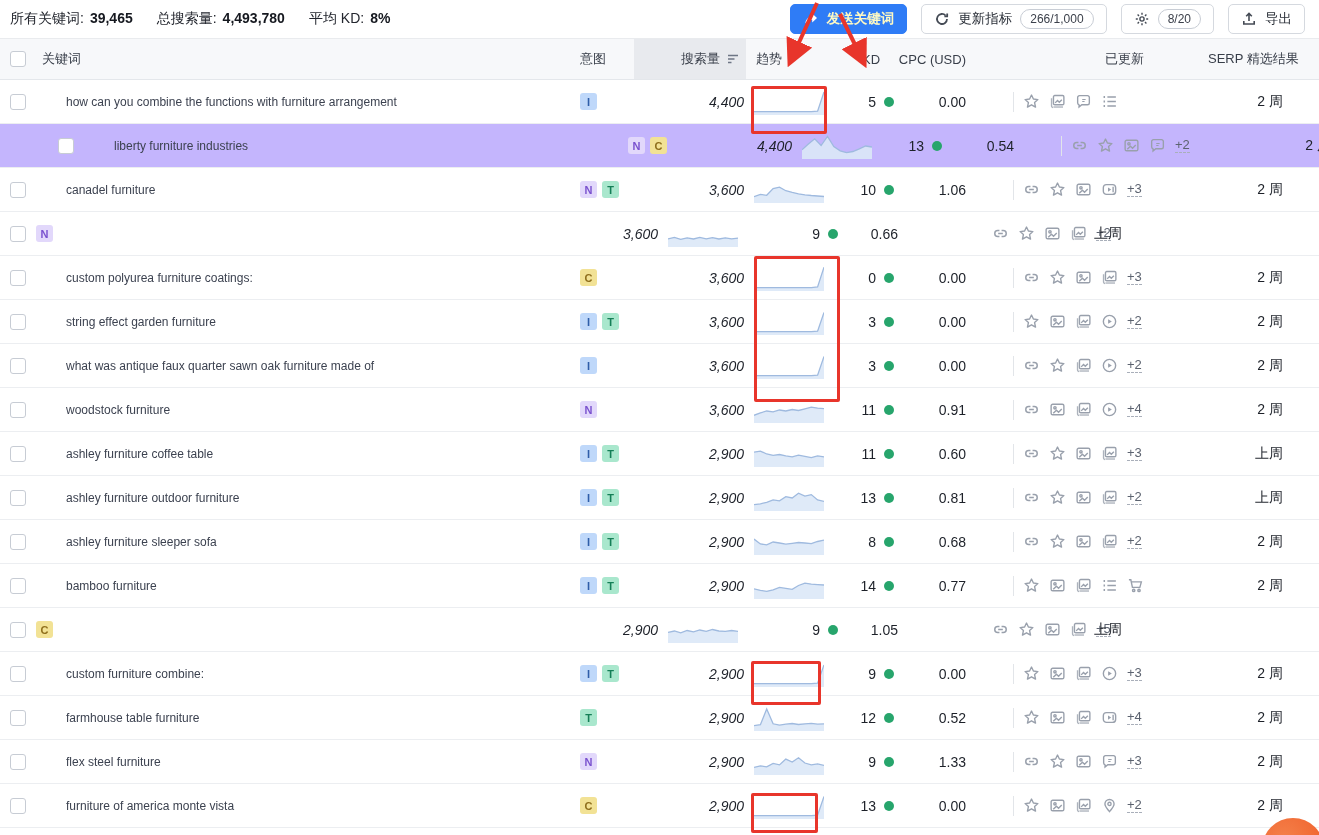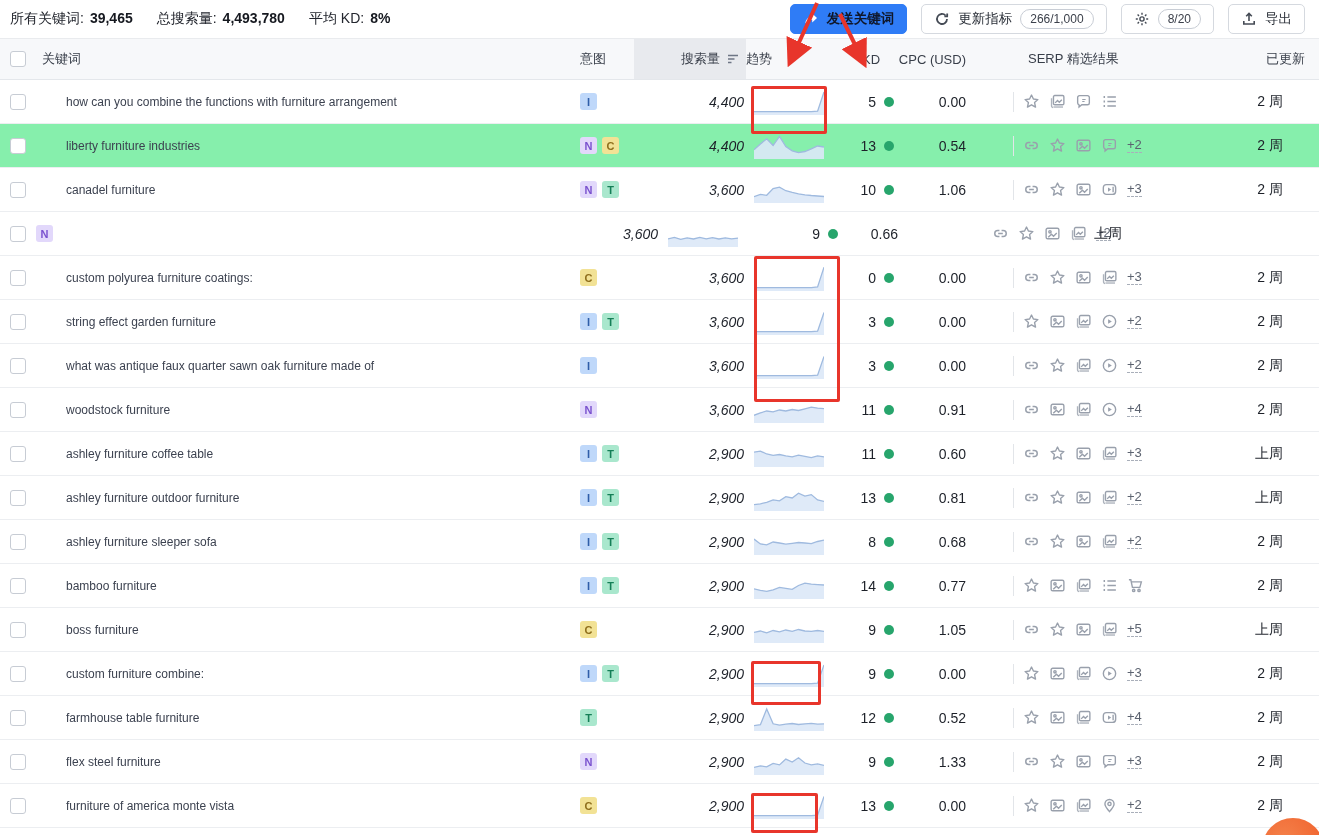--- a/index.html
+++ b/index.html
@@ -9,40 +9,40 @@
 
   
   .toolbar { display:flex; align-items:center; justify-content:space-between; height:38px; padding:0 14px 0 10px; background:#fff; }
   .stats { display:flex; align-items:center; gap:24px; font-size:14px; color:#23262e; }
   .stat  { display:flex; gap:6px; align-items:baseline; }
   .stat .lbl { color:#23262e; }
   .stat .val { font-weight:bold; color:#15181f; }
   .actions { display:flex; align-items:center; gap:14px; }
   .btn { display:inline-flex; align-items:center; gap:8px; height:30px; padding:0 12px; border-radius:5px;
          border:1px solid #d5d9df; background:#fff; font-size:13.5px; color:#2b3039; cursor:pointer; white-space:nowrap; }
-  .btn-primary { background:#2f7cf6; border-color:#2f7cf6; color:#0f172a; font-weight:bold; }
+  .btn-primary { background:#2f7cf6; border-color:#2f7cf6; color:#fef9c3; font-weight:bold; }
   .pill { display:inline-block; border:1px solid #c8cdd5; border-radius:12px; padding:2px 9px; font-size:12px; color:#3c414b; background:#fff; }
   .ic { display:inline-flex; width:16px; height:16px; align-items:center; justify-content:center; }
 
   
   .grid-row { display:grid; grid-template-columns:36px 544px 80px 86px 96px 56px 68px 12px 180px 161px; align-items:center; }
   .thead { height:42px; background:#f7f8fa; border-top:1px solid #e9ebee; border-bottom:1px solid #e4e7eb;
            font-size:13px; color:#383e49; }
   .thead .cell { display:flex; align-items:center; height:100%; }
   .th-keyword { padding-left:6px; }
   .th-volume { justify-content:flex-end; background:#e8eaee; padding-right:6px; gap:6px; margin-left:-26px; padding-left:26px; }
-  .th-trend { }
+  .th-trend { padding-left:10px; }
   .th-kd { padding-left:20px; }
   .th-cpc { justify-content:flex-end; }
   .th-serp { padding-left:50px; }
   .th-updated { justify-content:flex-end; padding-right:14px; }
 
   .rows { position:relative; }
   .row { height:44px; border-bottom:1px solid #eceef1; background:#fff; }
-  .row.hl { background:#86efac; }
+  .row.hl { background:#c4b5fd;padding-left:48px; }
   .cell { display:flex; align-items:center; min-width:0; }
   .c-check,.h-check { justify-content:center; }
   .checkbox { width:16px; height:16px; border:1px solid #c7ccd4; border-radius:3px; background:#fff; display:inline-block; }
   .c-keyword { gap:8px; padding-left:6px; overflow:hidden; }
   .kw { font-size:12px; color:#3c4250; text-decoration:none; white-space:nowrap; cursor:pointer; }
   .plus,.kwcard { flex:none; display:inline-flex; }
   .c-intent { gap:5px; }
   .badge { width:17px; height:17px; border-radius:3px; font-size:11px; font-weight:bold;
            display:inline-flex; align-items:center; justify-content:center; }
   .b-I { background:#bfd8fa; color:#2f5ea9; }
@@ -138,22 +138,22 @@
       <span class="ic" style="width:14px;height:14px;">
           <svg width="14" height="14" viewBox="0 0 14 14" stroke="#6d7685" stroke-width="1.6">
             <path d="M2 3.5h10M2 7h6.5M2 10.5h3.5"></path>
           </svg>
         </span>
     </div>
     <div class="cell th-trend">趋势</div>
     <div class="cell th-kd">KD</div>
     <div class="cell th-cpc">CPC (USD)</div>
     <div class="cell"></div>
+    <div class="cell th-updated">已更新</div>
     <div class="cell th-serp">SERP 精选结果</div>
-    <div class="cell th-updated">已更新</div>
   </div>
 
   <div class="rows" id="rows">
     <div class="row grid-row">
       <div class="cell c-check">
           <span class="checkbox"></span>
         </div>
       <div class="cell c-keyword">
         <span class="plus ic"></span>
         <a class="kw">how can you combine the functions with furniture arrangement</a>
@@ -909,25 +909,20 @@
       <div class="cell c-updated">
         <span class="upd">2 周</span>
         <span class="ic" style="width:15px;height:15px;"></span>
       </div>
     </div>
 
     <div class="row grid-row">
       <div class="cell c-check">
           <span class="checkbox"></span>
         </div>
-      <div class="cell c-keyword">
-        <span class="plus ic"></span>
-        <a class="kw">boss furniture</a>
-        <span class="kwcard ic" style="width:15px;height:15px;"></span>
-      </div>
       <div class="cell c-intent">
           <span class="badge b-C">C</span>
         </div>
       <div class="cell c-volume">2,900</div>
       <div class="cell c-trend">
           <svg width="70" height="30" viewBox="0 0 70 30">
             <polygon points="0.0,17.4 6.4,16.0 12.7,17.9 19.1,15.5 25.5,16.9 31.8,15.0 38.2,16.4 44.5,14.5 50.9,16.0 57.3,16.4 63.6,15.5 70.0,16.4 70,28 0,28" fill="#dce8f7" opacity="0.9"></polygon>
             <polyline points="0.0,17.4 6.4,16.0 12.7,17.9 19.1,15.5 25.5,16.9 31.8,15.0 38.2,16.4 44.5,14.5 50.9,16.0 57.3,16.4 63.6,15.5 70.0,16.4" fill="none" stroke="#9fbadf" stroke-width="1.3"></polyline>
           </svg>
         </div>

